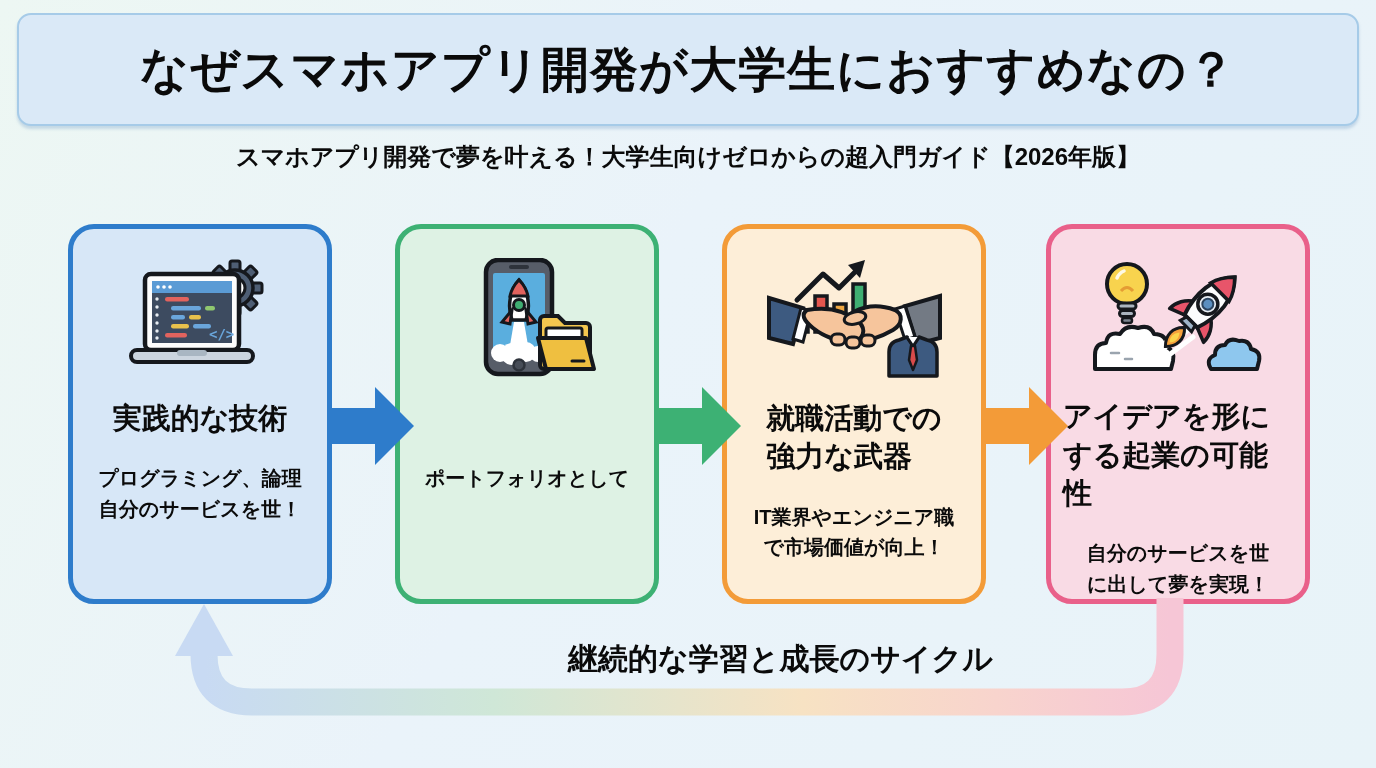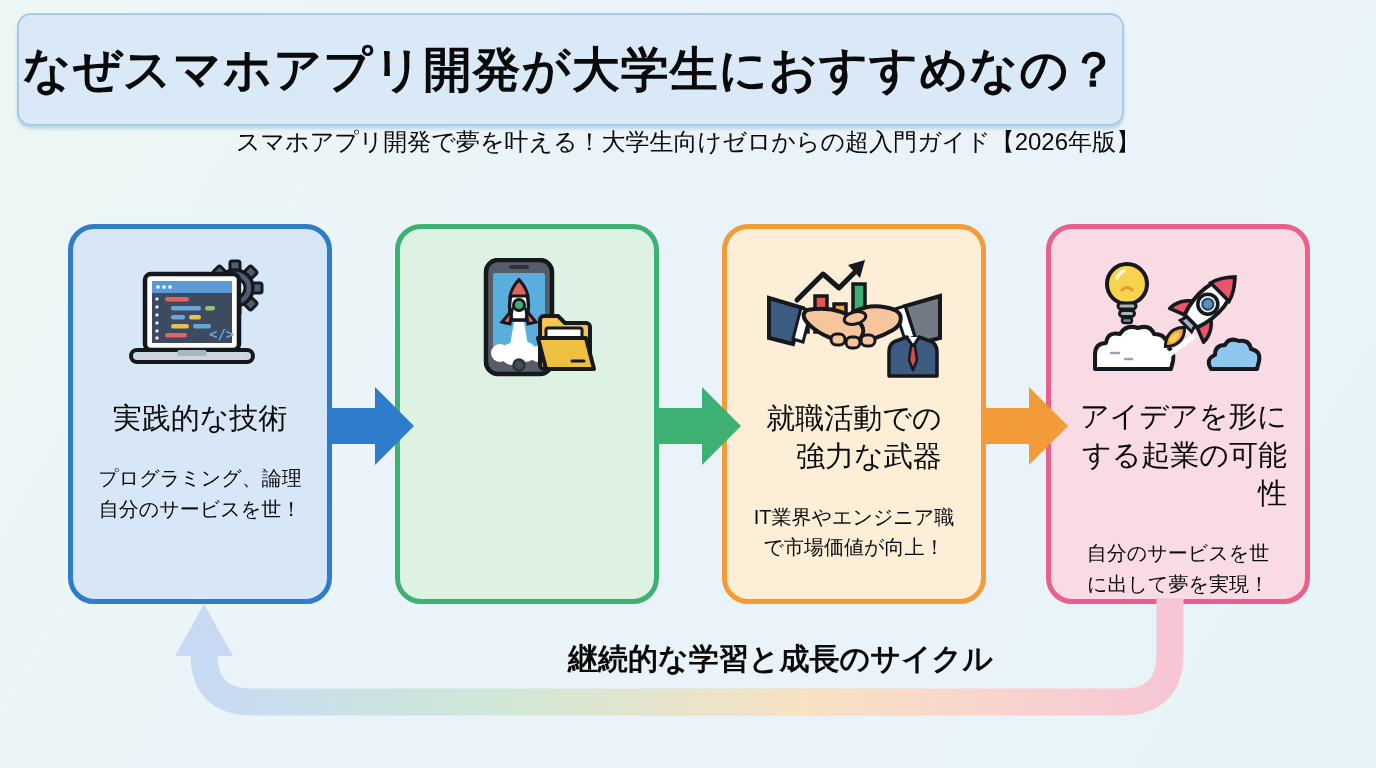--- a/index.html
+++ b/index.html
@@ -4,42 +4,42 @@
 <style>
   html,body{margin:0;padding:0;}
   body{font-family:"Liberation Sans","DejaVu Sans",sans-serif;}
   .stage{
     position:relative;width:1376px;height:768px;overflow:hidden;
     background:linear-gradient(120deg,#edf7f3 0%,#eaf3fa 45%,#e8f3f8 100%);
     color:#0b0b0b;
   }
   
   .title-box{
-    position:absolute;left:17px;top:13px;width:1107px;height:113px;
+    position:absolute;left:17px;top:13px;width:1342px;height:113px;
     background:#dae9f7;border:2px solid #a6cbe8;border-radius:14px;
     box-sizing:border-box;display:flex;align-items:center;justify-content:center;
     box-shadow:0 3px 3px rgba(120,160,200,.35);
   }
   .title-box h1{margin:0;font-size:48px;font-weight:900;letter-spacing:1px;color:#0a0a0a;}
   .subtitle{
-    position:absolute;left:0;top:126px;width:100%;text-align:center;
-    font-size:24px;font-weight:400;color:#0a0a0a;
+    position:absolute;left:0;top:141px;width:100%;text-align:center;
+    font-size:24px;font-weight:700;color:#0a0a0a;
   }
   
   .card{
     position:absolute;top:224px;width:264px;height:380px;box-sizing:border-box;
     border-radius:26px;border:5px solid;display:flex;flex-direction:column;align-items:center;
   }
   .card-1{left:68px;border-color:#2e7ccb;background:#d7e7f7;}
   .card-2{left:395px;border-color:#3db174;background:#def2e4;}
   .card-3{left:722px;border-color:#f39b38;background:#fdeed8;}
   .card-4{left:1046px;border-color:#e9608a;background:#f9dbe5;}
   .icon-wrap{height:146px;margin-top:16px;display:flex;align-items:center;justify-content:center;}
-  .card-title{margin:8px 18px 0;font-size:29px;line-height:1.32;font-weight:400;text-align:right;}
-  .card-desc{margin:26px 6px 0;font-size:20px;line-height:1.52;font-weight:400;text-align:center;}
+  .card-title{margin:8px 12px 0;font-size:29px;line-height:1.32;font-weight:700;text-align:left;}
+  .card-desc{margin:26px 6px 0;font-size:20px;line-height:1.52;font-weight:700;text-align:center;}
   
   .flow-arrow{position:absolute;top:384px;width:88px;height:84px;}
   .fa-1{left:327px;} .fa-2{left:654px;} .fa-3{left:981px;}
   
   .cycle-svg{position:absolute;left:166px;top:598px;width:1040px;height:132px;}
   .cycle-label{
     position:absolute;left:413px;top:639px;width:580px;text-align:right;
     font-size:30px;font-weight:900;color:#0a0a0a;
   }
 </style>
@@ -152,21 +152,21 @@
         <path d="M88 62 a4 4 0 0 1 4 -4 h14 l7 7 h21 a4 4 0 0 1 4 4 v38 a4 4 0 0 1 -4 4 h-42 a4 4 0 0 1 -4 -4 z" fill="#f3c64f" stroke="#15181d" stroke-width="4"></path>
         <rect x="94" y="70" width="36" height="10" rx="2" fill="#ffffff" stroke="#15181d" stroke-width="3"></rect>
         <polygon points="86,80 134,80 142,111 94,111" fill="#efbf40" stroke="#15181d" stroke-width="4" stroke-linejoin="round"></polygon>
         <line x1="120" y1="103" x2="132" y2="103" stroke="#15181d" stroke-width="3" stroke-linecap="round"></line>
       </svg>
     </div>
     <h2 class="card-title">
       <br>
     </h2>
     <p class="card-desc">
-      <br>
+      <span>ポートフォリオとして</span><br>
     </p>
   </section>
 
   <section class="card card-4">
     <div class="icon-wrap">
       <svg width="175" height="120" viewBox="0 0 175 120">
 
         <circle cx="36" cy="27" r="20" fill="#f8d34e" stroke="#15181d" stroke-width="4"></circle>
         <path d="M26 21 a 13 13 0 0 1 7 -7" stroke="#ffffff" stroke-width="3.5" fill="none" stroke-linecap="round" opacity="0.85"></path>
         <path d="M30 34 q 6 -7 12 0" stroke="#e59c34" stroke-width="3" fill="none"></path>

